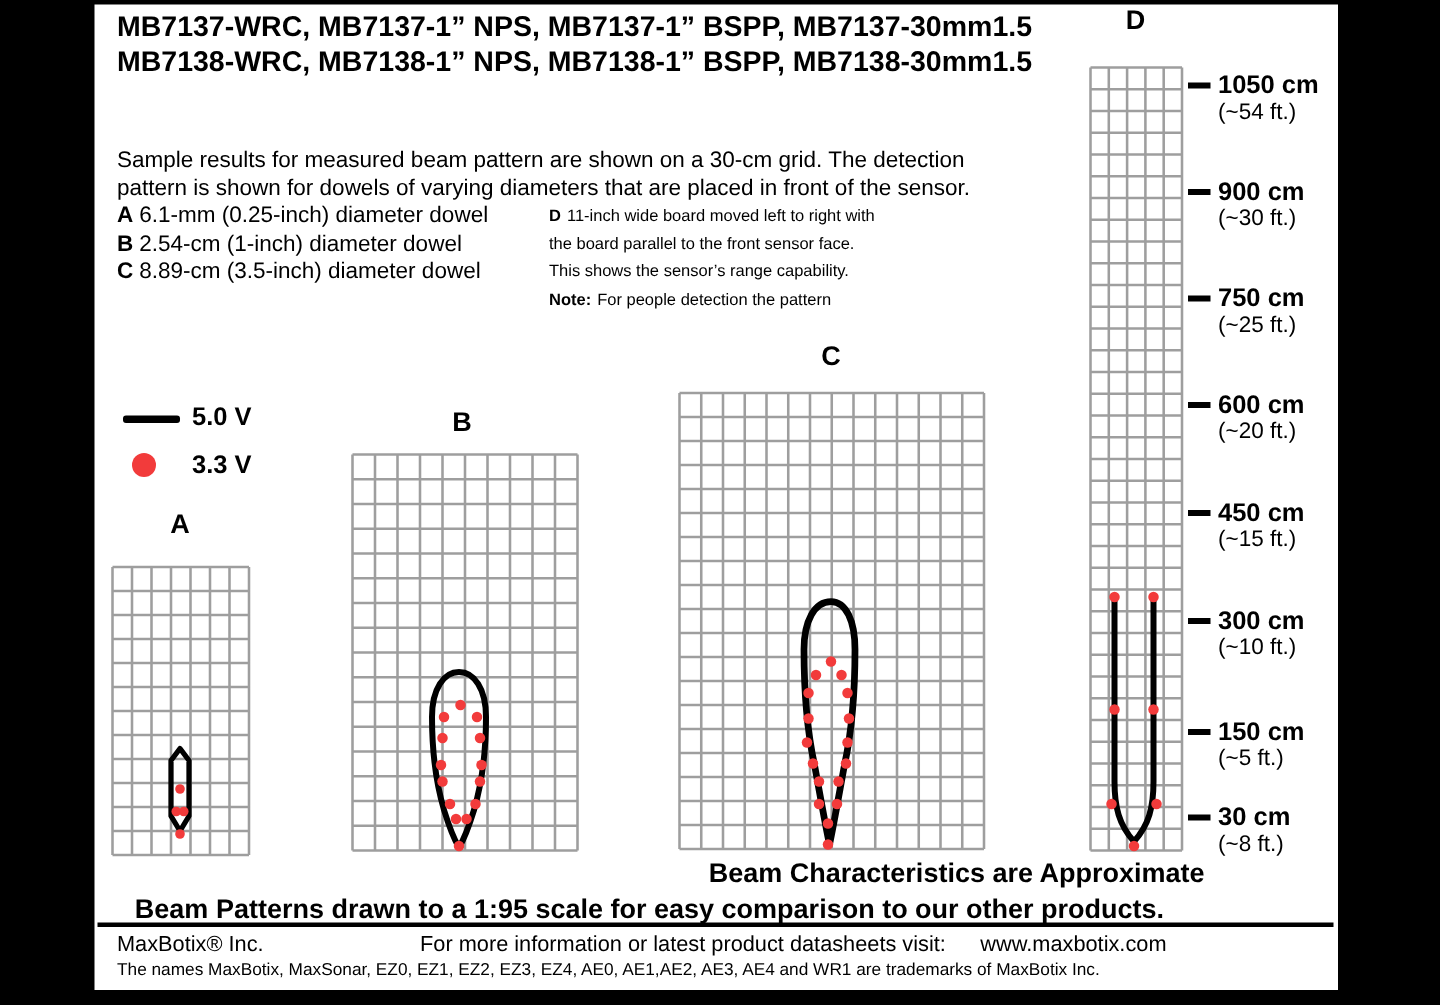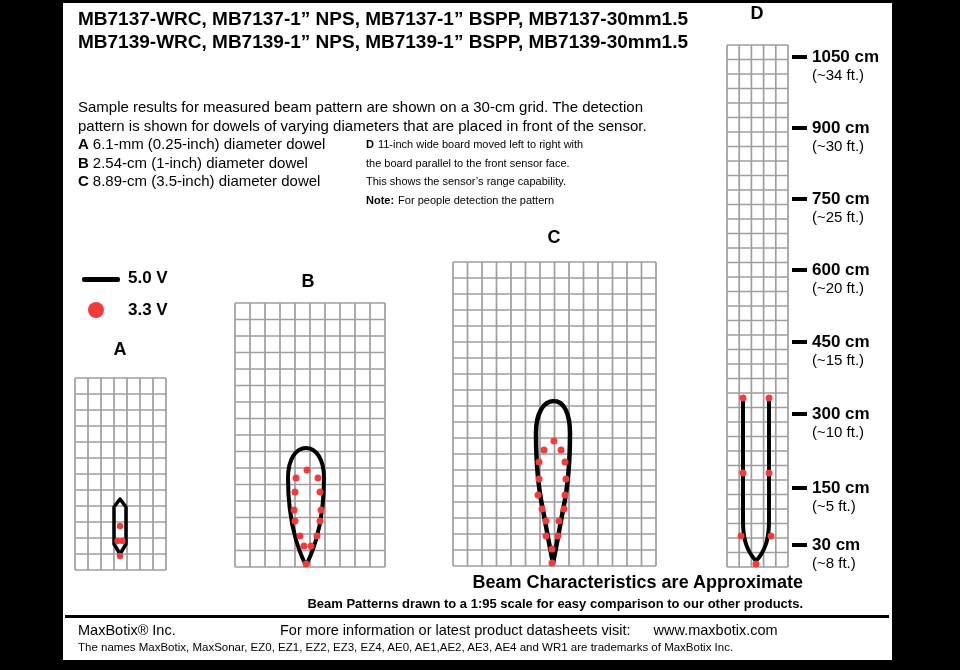--- a/index.html
+++ b/index.html
@@ -23,36 +23,36 @@
   .legend-line-label{left:128px;top:268px;font-size:17px;font-weight:bold}
   .legend-dot{left:88px;top:302px;width:16px;height:16px;border-radius:50%}
   .legend-dot-label{left:128px;top:300px;font-size:17px;font-weight:bold}
   .chart-label{font-size:18px;font-weight:bold;width:40px;text-align:center}
   svg{overflow:visible;display:block}
   .scale-item{left:790px;width:110px;height:40px}
   .scale-item .dash{position:absolute;left:2px;top:8px;width:15px;height:4px;background:#000}
   .scale-item .cm{position:absolute;left:22px;top:0;font-size:17px;font-weight:bold;white-space:nowrap}
   .scale-item .ft{position:absolute;left:22px;top:19px;font-size:15px;white-space:nowrap}
   .approx-note{left:63px;top:572px;width:740px;text-align:right;font-size:18px;font-weight:bold}
-  .scale-note{left:63px;top:596px;width:740px;text-align:right;font-size:13px;font-weight:bold}
+  .scale-note{left:63px;top:596px;width:740px;text-align:center;font-size:18px;font-weight:bold}
   .footer-rule{left:65px;top:615px;width:824px;height:3px;background:#000}
   .footer-line{top:622px;font-size:14.5px;white-space:nowrap}
   .footer-brand{left:78px}
   .footer-info{left:280px}
   .footer-url{margin-left:23px}
   .trademark{left:78px;top:641px;font-size:11.5px;white-space:nowrap}
 </style>
 </head>
 <body>
 
 <div class="abs white-page"></div>
 
 <div class="abs title-block">
   <span>MB7137-WRC, MB7137-1” NPS, MB7137-1” BSPP, MB7137-30mm1.5</span>
-  <span>MB7139-WRC, MB7139-1” NPS, MB7139-1” BSPP, MB7139-30mm1.5</span>
+  <span>MB7138-WRC, MB7138-1” NPS, MB7138-1” BSPP, MB7138-30mm1.5</span>
 </div>
 
 <div class="abs intro">
   <span>Sample results for measured beam pattern are shown on a 30-cm grid. The detection</span>
   <span>pattern is shown for dowels of varying diameters that are placed in front of the sensor.</span>
 </div>
 
 <div class="abs list-left">
   <span class="row"><b class="k">A</b><span>6.1-mm (0.25-inch) diameter dowel</span></span>
   <span class="row"><b class="k">B</b><span>2.54-cm (1-inch) diameter dowel</span></span>
@@ -131,21 +131,21 @@
     <circle cx="17" cy="429" r="3.5" fill="#f23b3b"></circle>
     <circle cx="43" cy="429" r="3.5" fill="#f23b3b"></circle>
     <circle cx="15" cy="492" r="3.5" fill="#f23b3b"></circle>
     <circle cx="45" cy="492" r="3.5" fill="#f23b3b"></circle>
     <circle cx="30" cy="520" r="3.5" fill="#f23b3b"></circle>
   </svg>
 
 <div class="abs scale-item" style="top:47px">
     <span class="dash"></span>
     <div class="cm">1050 cm</div>
-    <div class="ft">(~34 ft.)</div>
+    <div class="ft">(~54 ft.)</div>
   </div>
 <div class="abs scale-item" style="top:118px">
     <span class="dash"></span>
     <div class="cm">900 cm</div>
     <div class="ft">(~30 ft.)</div>
   </div>
 <div class="abs scale-item" style="top:189px">
     <span class="dash"></span>
     <div class="cm">750 cm</div>
     <div class="ft">(~25 ft.)</div>

